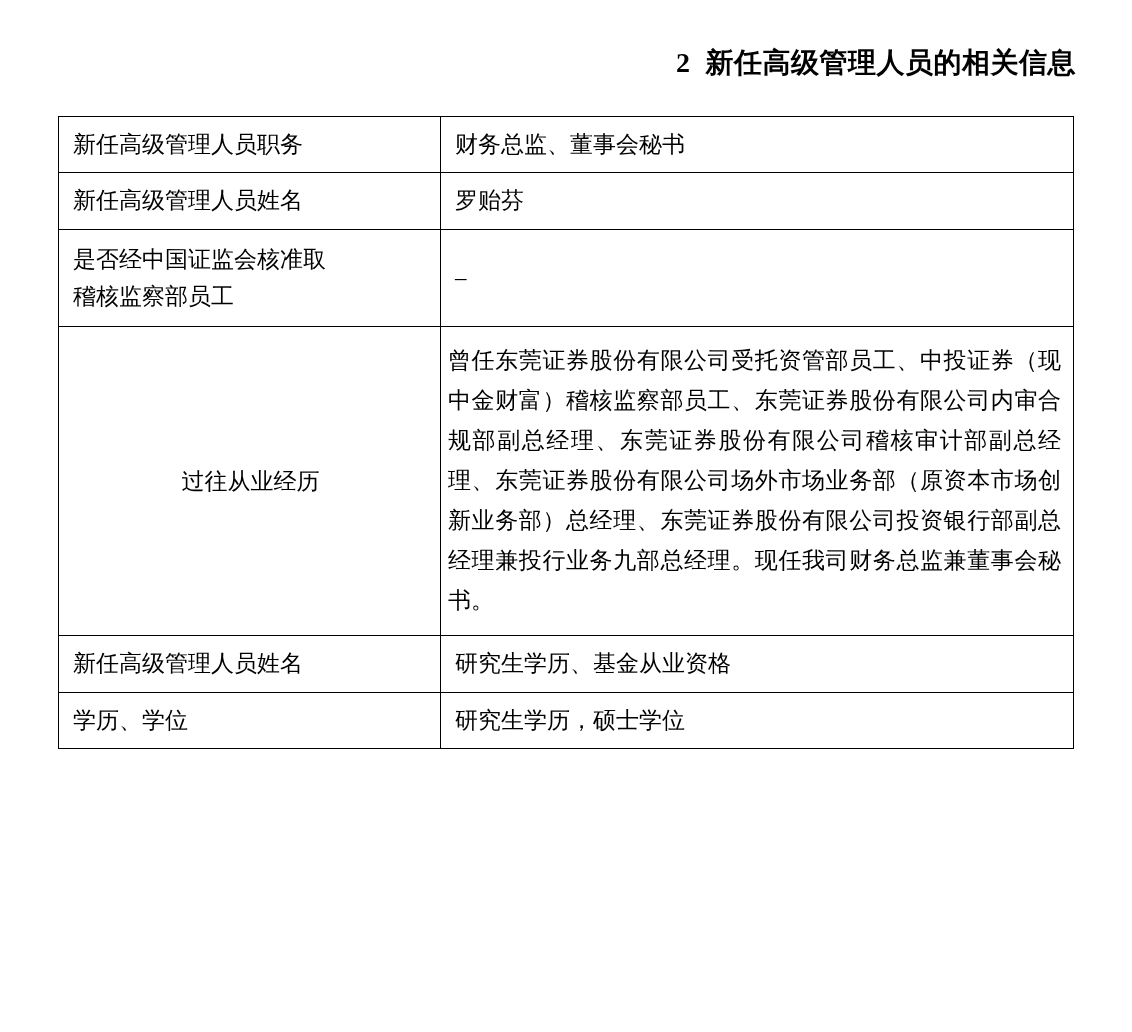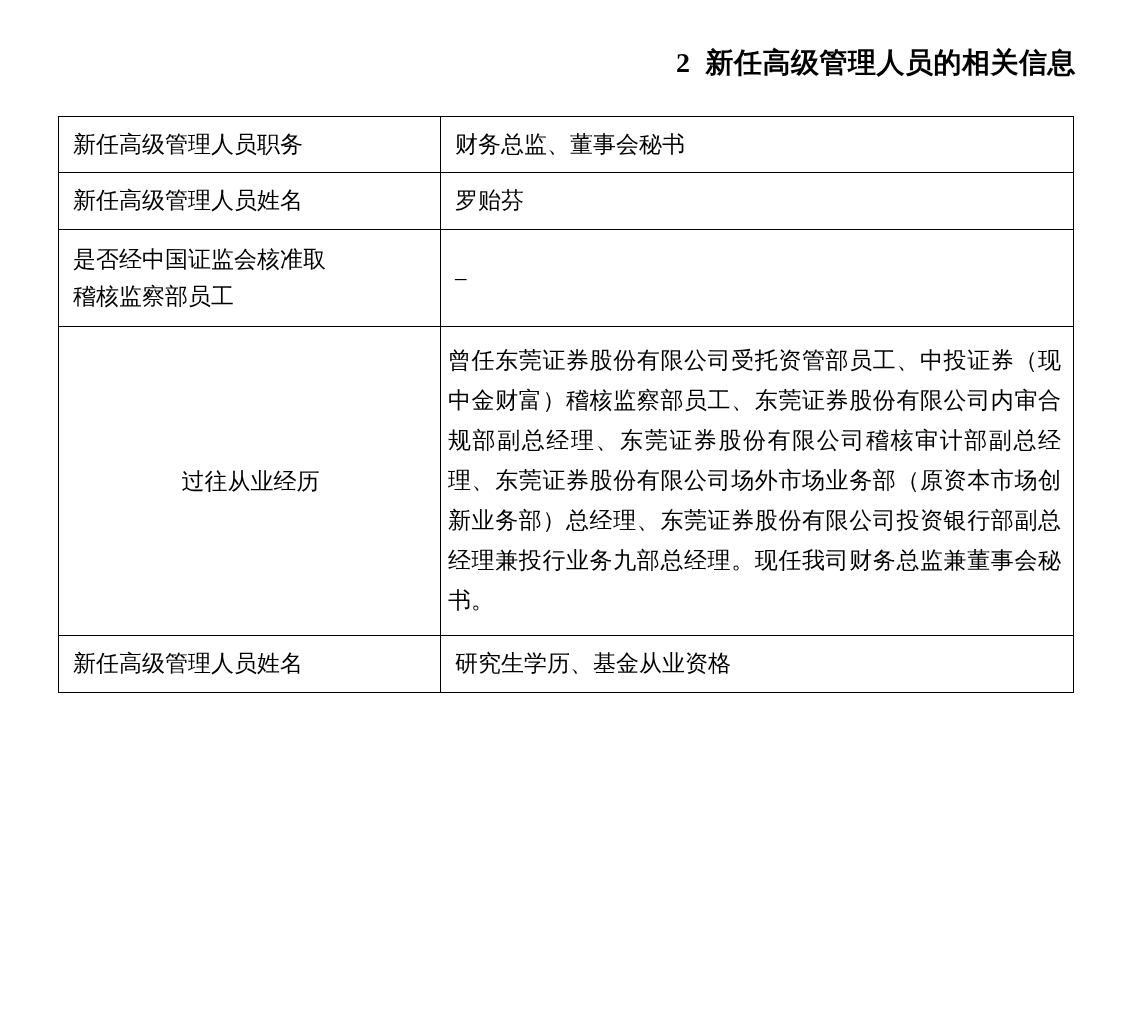--- a/index.html
+++ b/index.html
@@ -118,16 +118,24 @@
           </td>
       </tr>
       <tr>
         <td class="label-cell">
             <span class="cell-text">新任高级管理人员姓名</span>
           </td>
         <td class="value-cell">
             <span class="cell-text">研究生学历、基金从业资格</span>
           </td>
       </tr>
+      <tr>
+        <td class="label-cell">
+            <span class="cell-text">学历、学位</span>
+          </td>
+        <td class="value-cell">
+            <span class="cell-text">研究生学历，硕士学位</span>
+          </td>
+      </tr>
     </tbody>
   </table>
 
 </div>
 
 </body></html>

